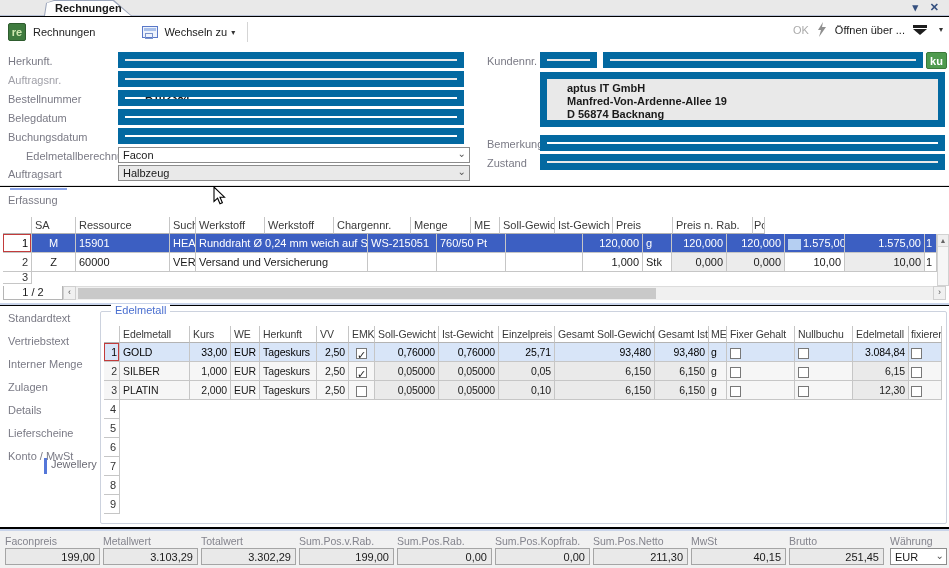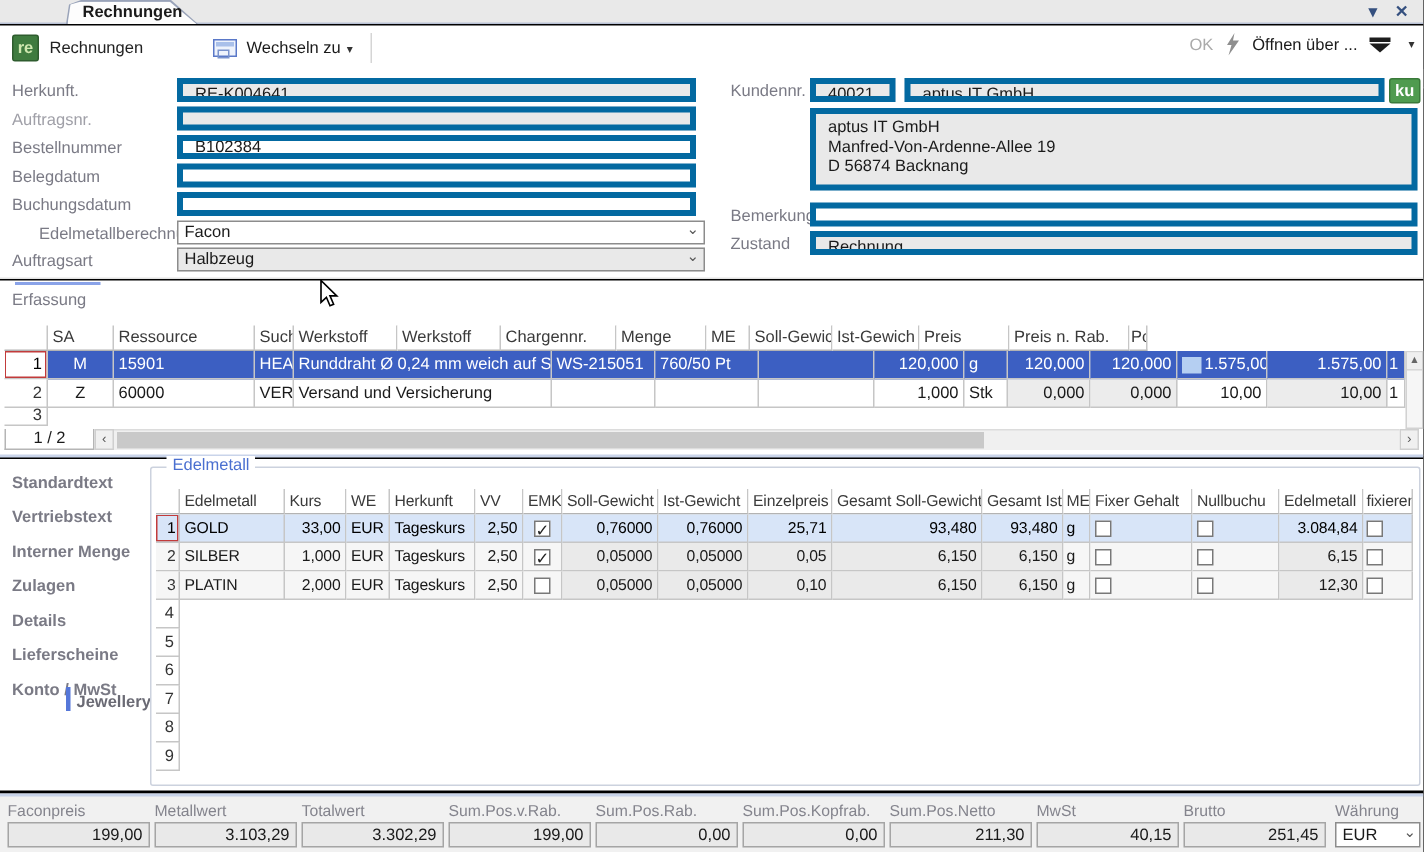--- a/index.html
+++ b/index.html
@@ -32,21 +32,21 @@
   .tb-right { position:absolute; right:6px; top:5px; display:flex; align-items:center; gap:8px; }
   .ok-label { color:#ababab; }
   .filter-icon { display:flex; flex-direction:column; align-items:center; gap:1px; }
   .filter-icon .bar { width:14px; height:3px; background:#1d1d1d; }
   .filter-icon .tri { width:0; height:0; border-left:7px solid transparent; border-right:7px solid transparent; border-top:6px solid #1d1d1d; }
 
   
   .form-area { position:absolute; top:46px; left:0; right:0; height:140px; background:#fff; border-bottom:1px solid #e3e3e3; }
   .flabel { position:absolute; color:#7a7a85; }
   .flabel.dim { color:#a0a0a8; }
-  .fbox { position:absolute; height:16px; border:4px solid #0369a1; background:#fff; padding:1px 8px; line-height:12px; overflow:hidden; white-space:nowrap; }
+  .fbox { position:absolute; height:16px; border:7px solid #0369a1; background:#fff; padding:1px 20px; line-height:12px; overflow:hidden; white-space:nowrap;font-weight:bold; }
   .fbox.ro { background:#e9e9e9; }
   .fbox.tall { height:55px; line-height:13px; padding-top:3px; }
   .fselect { position:absolute; height:16px; border:1px solid #8c8c8c; background:#fff; padding:1px 16px 1px 4px; line-height:12px; }
   .fselect.ro { background:#e9e9e9; }
   .fselect .chev { position:absolute; right:3px; top:0px; color:#555; font-size:10px; }
   input.fbox { font-family:"Liberation Sans", sans-serif; font-size:11px; color:#1a1a1a; }
   .ku-btn { position:absolute; width:21px; height:17px; background:#4f9b4f; border:1px solid #3a7a3a; border-radius:2px;
             color:#fff; font-weight:bold; display:flex; align-items:center; justify-content:center; cursor:default; }
 
   
@@ -84,21 +84,21 @@
   .pager-row { position:absolute; left:3px; top:286px; height:14px; width:943px; display:flex; align-items:stretch; }
   .pager-box { width:60px; border:1px solid #b5b5b5; border-top:none; text-align:center; line-height:12px; background:#fff; }
   .h-arr { width:13px; background:#f0f0f0; border:1px solid #cfcfcf; text-align:center; line-height:11px; font-size:9px; color:#555; }
   .h-track { flex:1; background:#f0f0f0; border-top:1px solid #dcdcdc; position:relative; }
   .h-thumb { position:absolute; left:2px; top:1px; width:578px; height:11px; background:#c9c9c9; }
 
   .divider { position:absolute; left:0; right:0; height:2px; background:#c9d4ea; }
 
   
   .lower { position:absolute; top:306px; left:0; right:0; height:221px; background:#fff; }
-  .side-item { position:absolute; left:8px; height:16px; display:flex; align-items:flex-end; color:#7a7a85; cursor:default;font-weight:bold; }
+  .side-item { position:absolute; left:8px; height:16px; display:flex; align-items:flex-start; color:#7a7a85; cursor:default; }
   .side-item.active { border-left:3px solid #5577d9; padding-left:4px; margin-left:-7px; color:#6a6a74; }
   .fieldset { position:absolute; left:100px; top:5px; width:847px; height:213px; border:1px solid #ccd2de; border-radius:2px; }
   .legend { position:absolute; left:10px; top:-8px; background:#fff; padding:0 4px; color:#4a6fd0; }
   .mgrid { position:absolute; left:3px; top:14px; }
   .mgrid .grid-head .gc, .mgrid .grid-row .gc { font-size:10.5px; letter-spacing:-0.1px; }
   .checkbox { display:inline-block; width:11px; height:11px; border:1px solid #787878; background:#fff; vertical-align:middle; position:relative; }
   .checkbox.checked::after { content:"✓"; position:absolute; left:0px; top:-3px; font-size:11px; color:#222; }
 
   
   .m-rn{width:16px;padding:0 2px}.m-metal{width:70px}.m-kurs{width:41px}.m-we{width:29px}.m-herk{width:57px}

